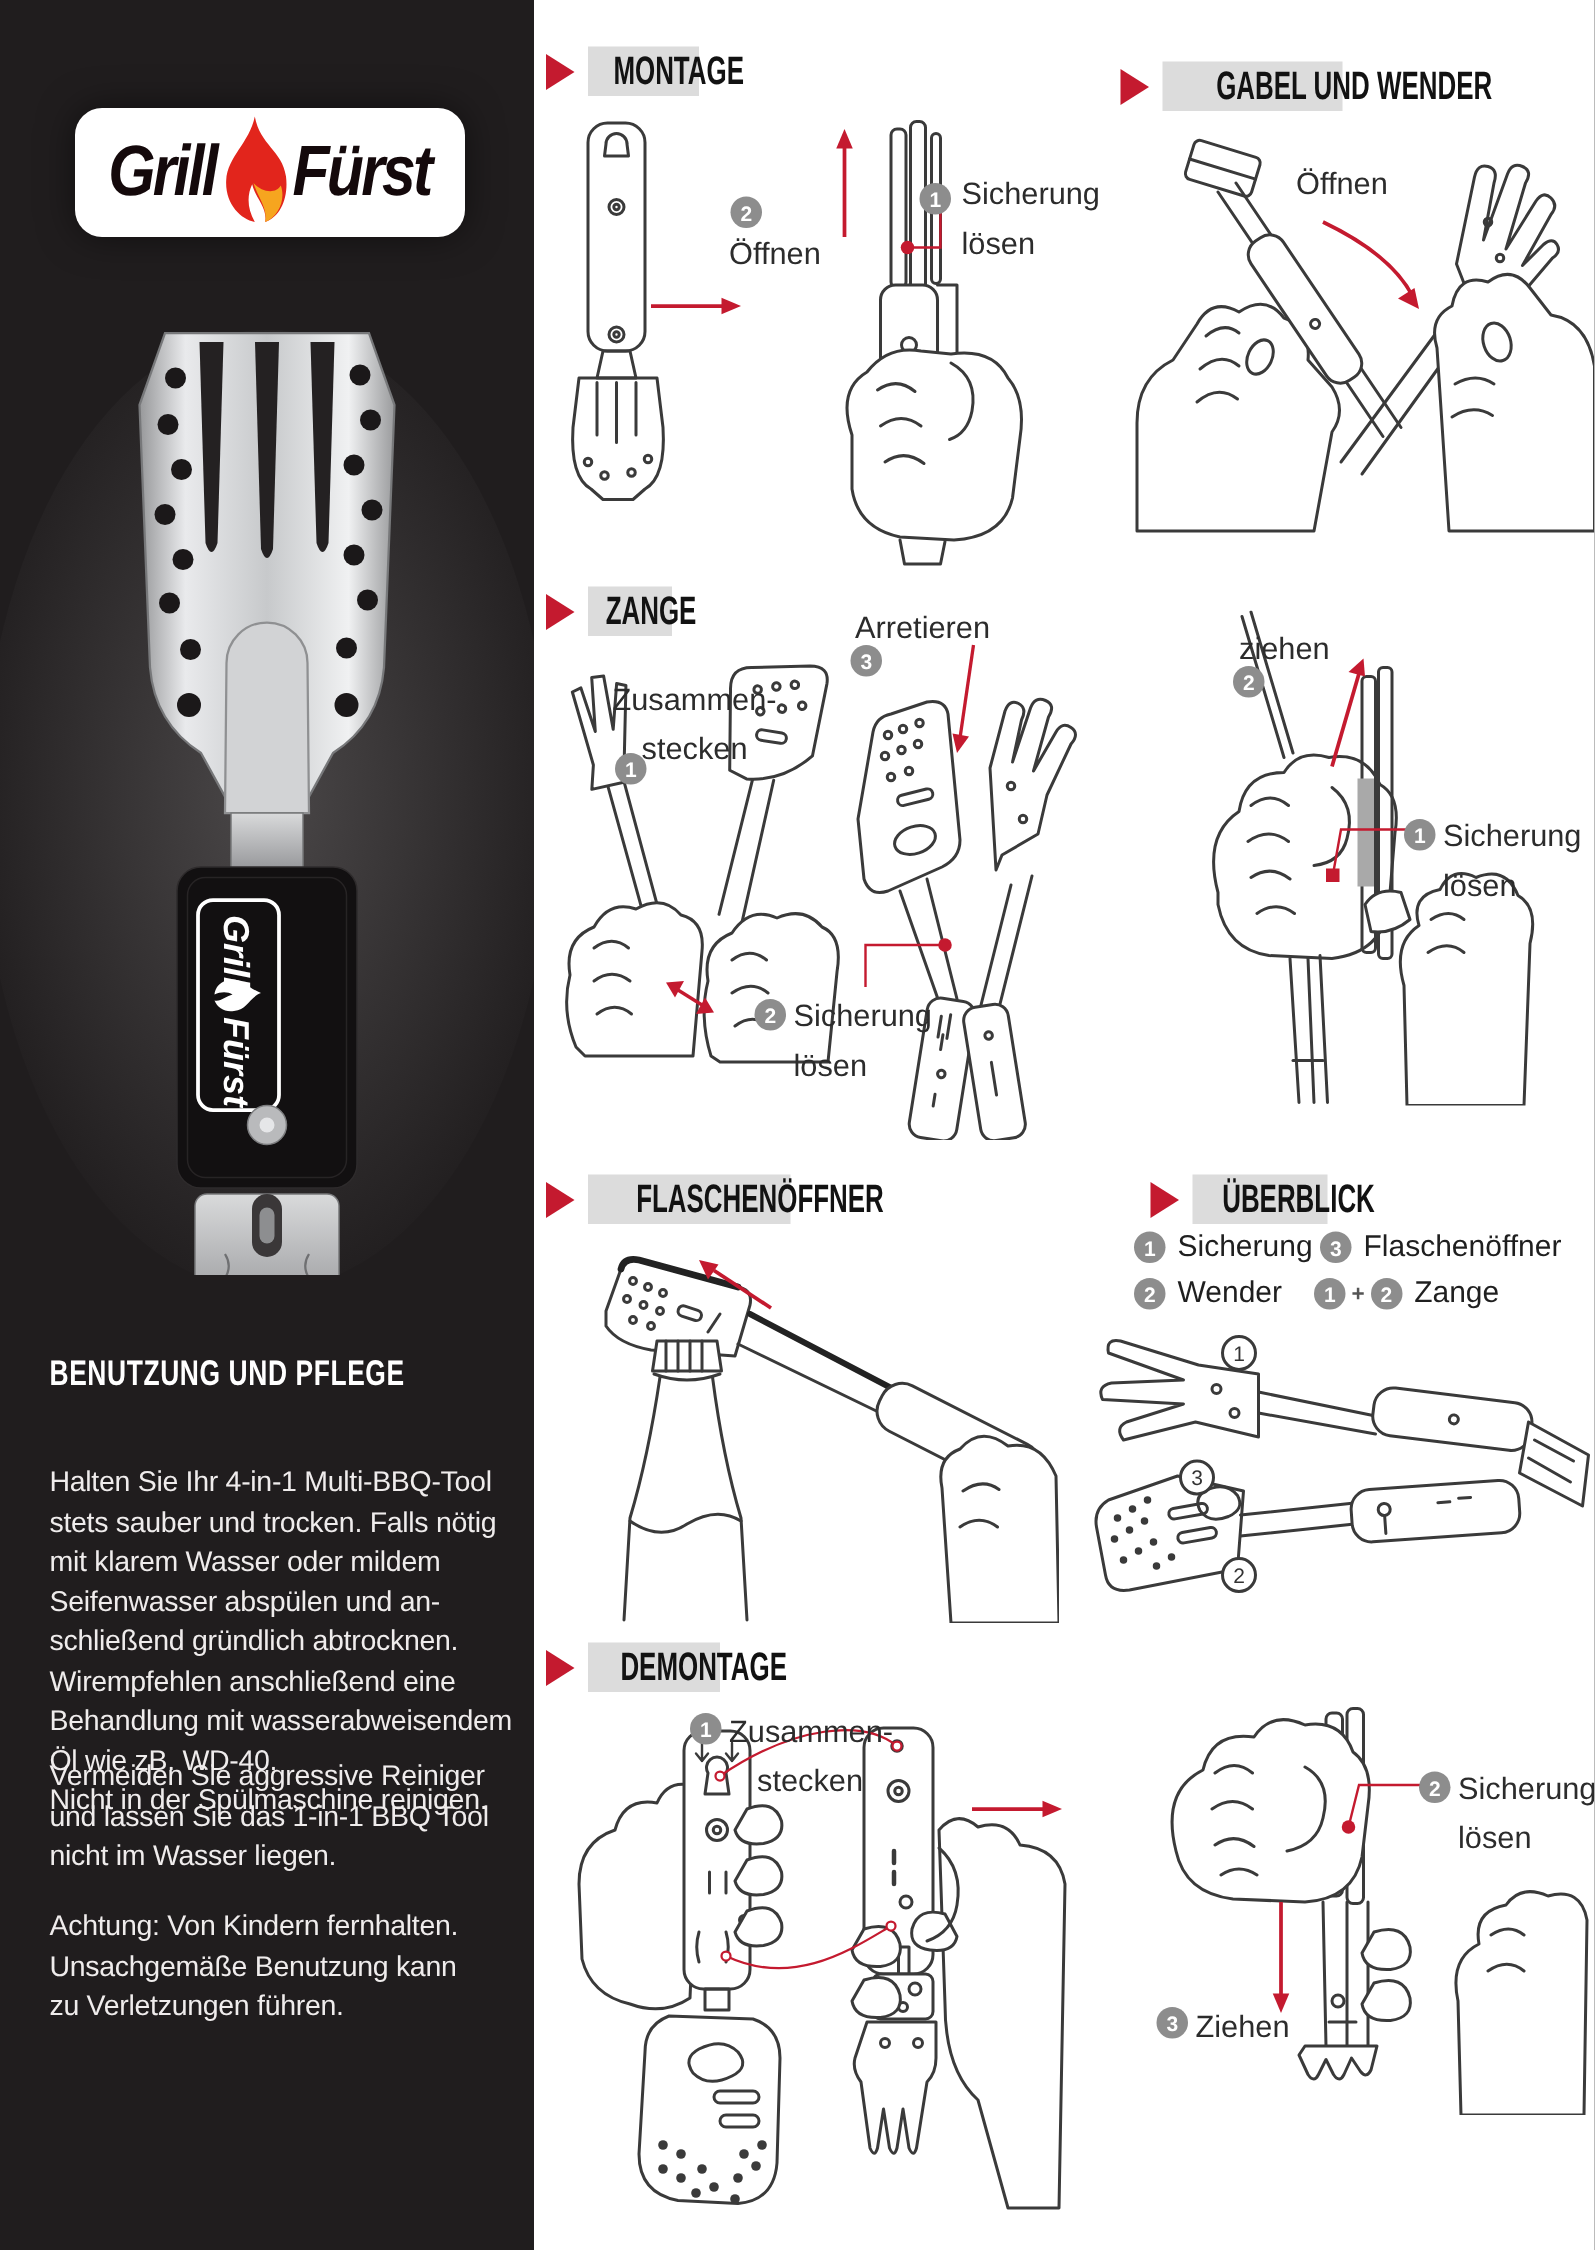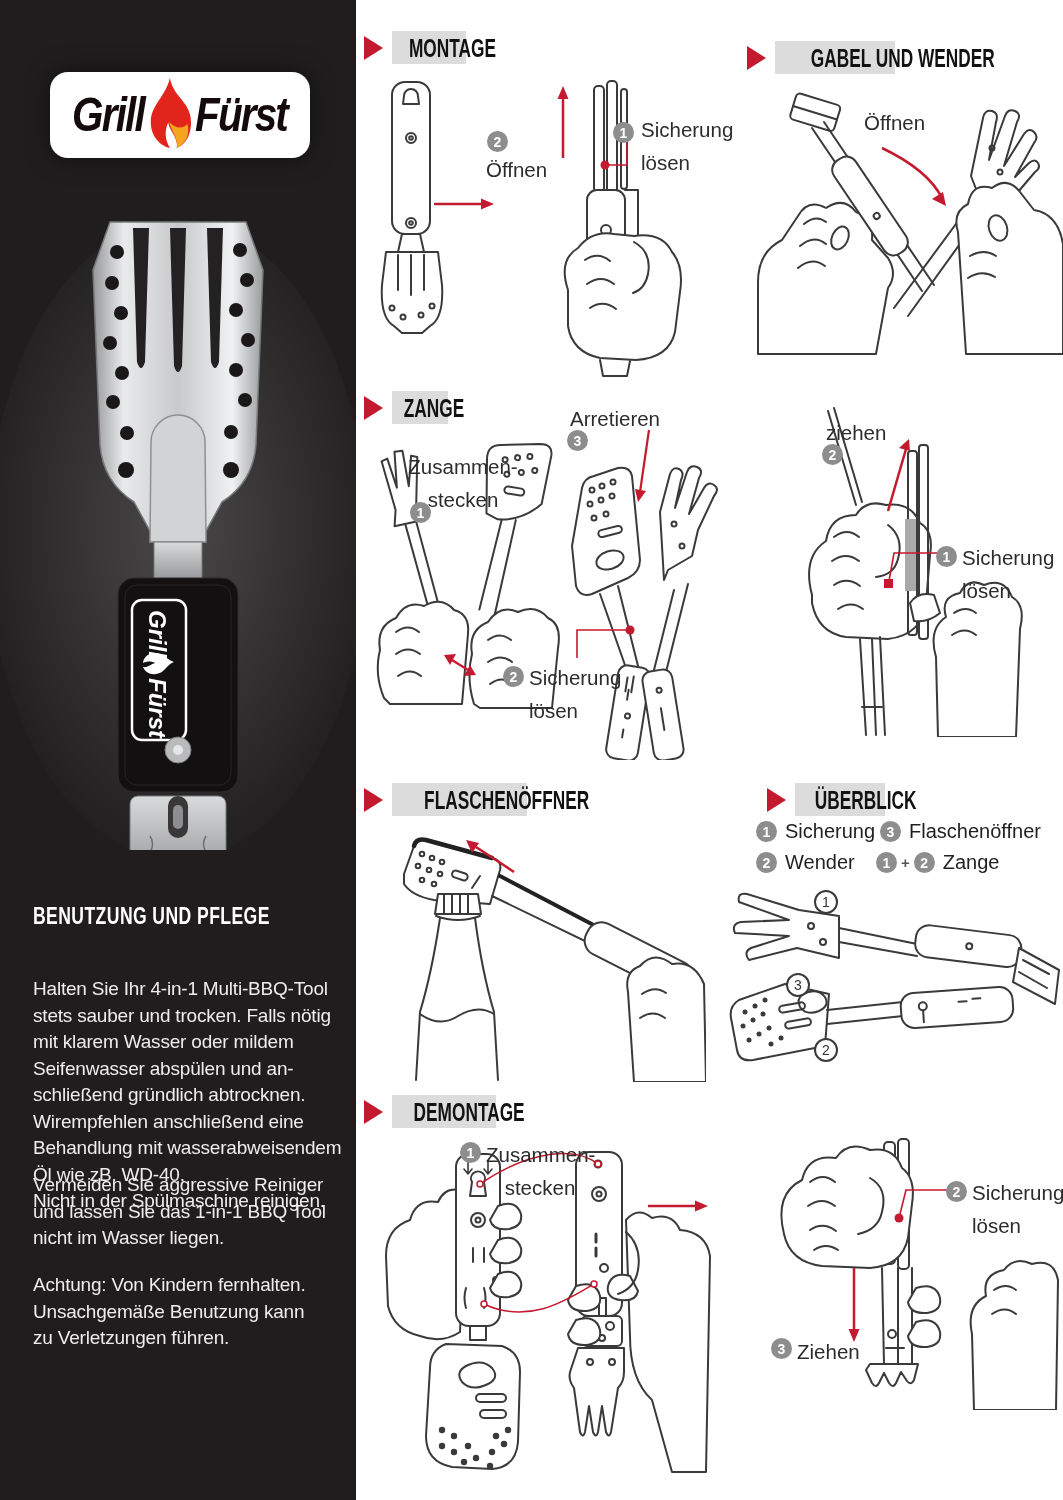--- a/index.html
+++ b/index.html
@@ -163,21 +163,21 @@
   <div class="sec" style="left:364px;top:783px">
     <span class="tri"></span>
     <span class="sec-box" style="width:135px"><span>FLASCHENÖFFNER</span></span>
   </div>
   <div class="sec" style="left:767px;top:783px">
     <span class="tri"></span>
     <span class="sec-box" style="width:90px"><span>ÜBERBLICK</span></span>
   </div>
   <div class="sec" style="left:364px;top:1095px">
     <span class="tri"></span>
-    <span class="sec-box" style="width:104px"><span>DEMONTAGE</span></span>
+    <span class="sec-box" style="width:88px"><span>DEMONTAGE</span></span>
   </div>
 
   <svg class="abs" style="left:372px;top:80px" width="350" height="300" viewBox="0 0 350 300">
     <g stroke="#3a3a3a" stroke-width="2" fill="none" stroke-linecap="round" stroke-linejoin="round">
 
       <rect x="20" y="2" width="38" height="152" rx="13"></rect>
       <path d="M32,16 a7,7 0 1 1 14,0 l1,8 h-16 z"></path>
       <circle cx="39" cy="58" r="5"></circle>
         <circle cx="39" cy="58" r="1.8"></circle>
       <circle cx="39" cy="143" r="5"></circle>

